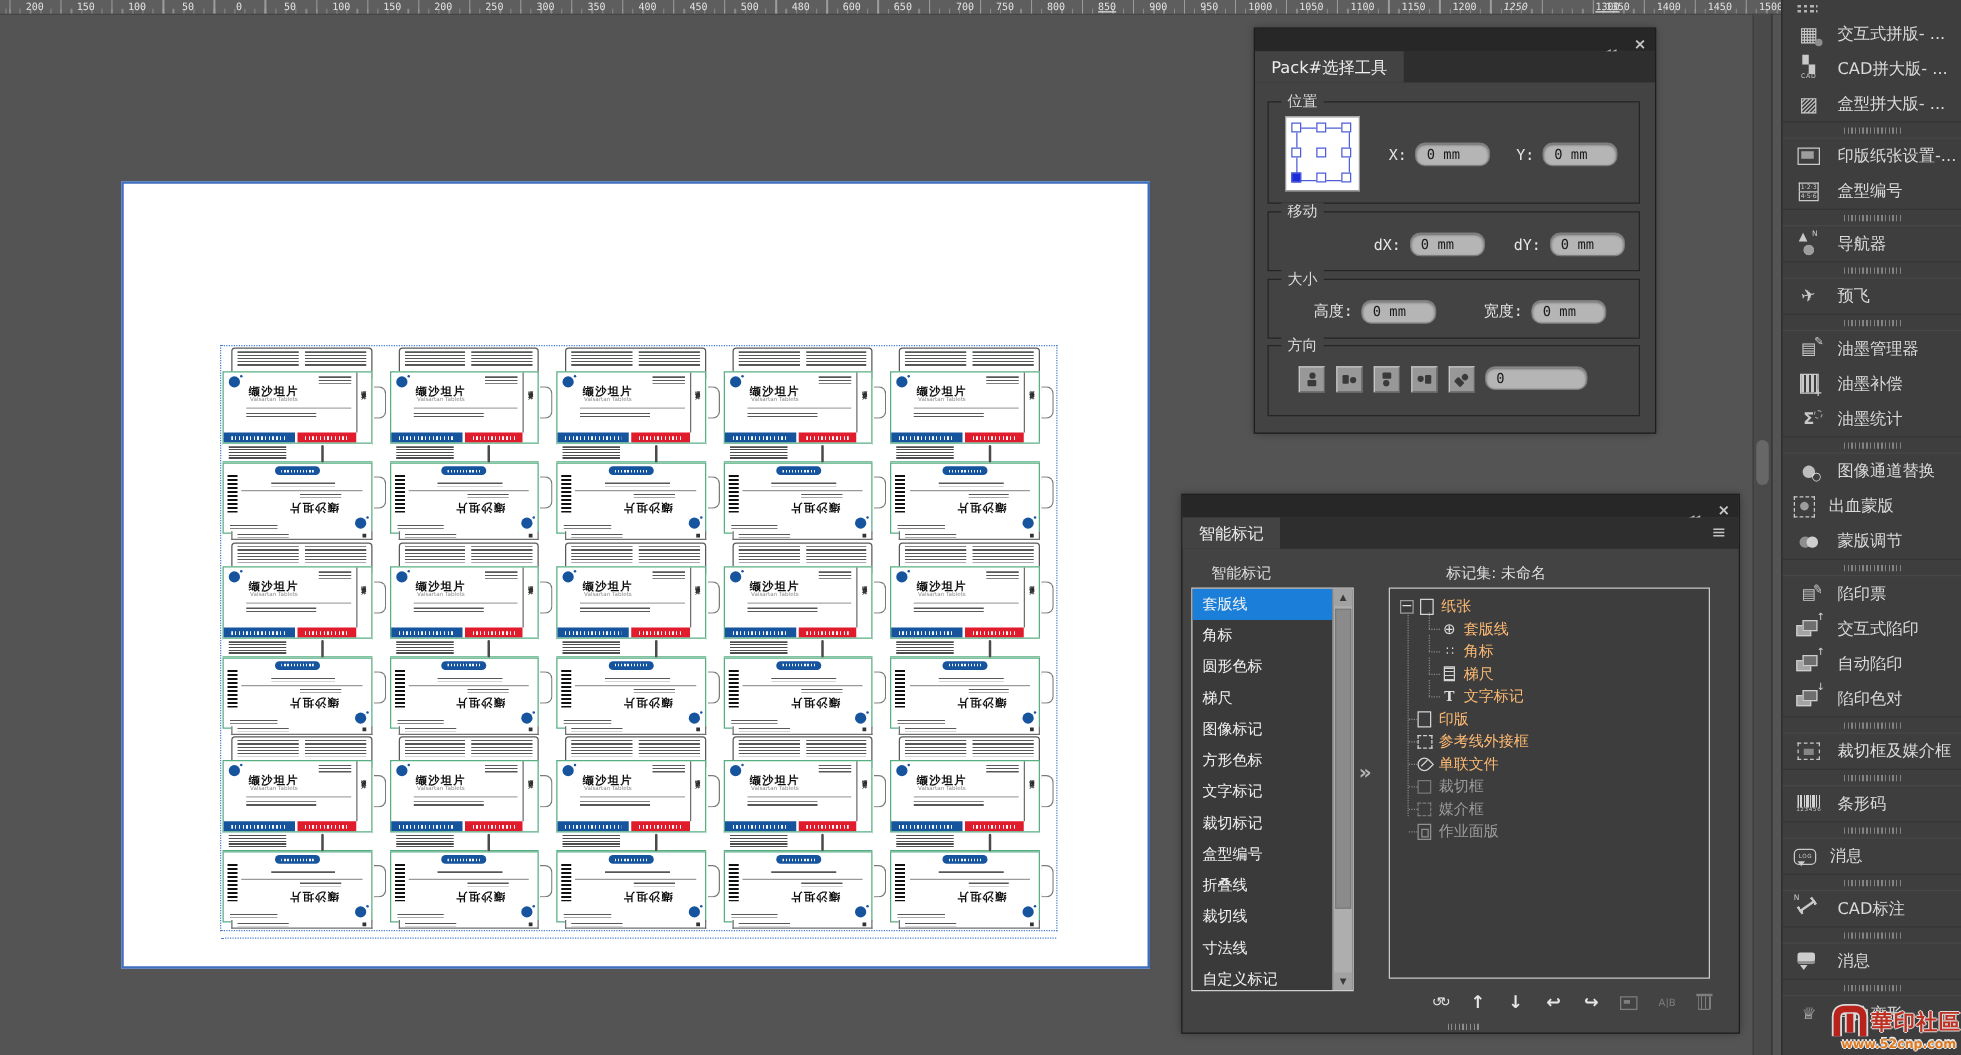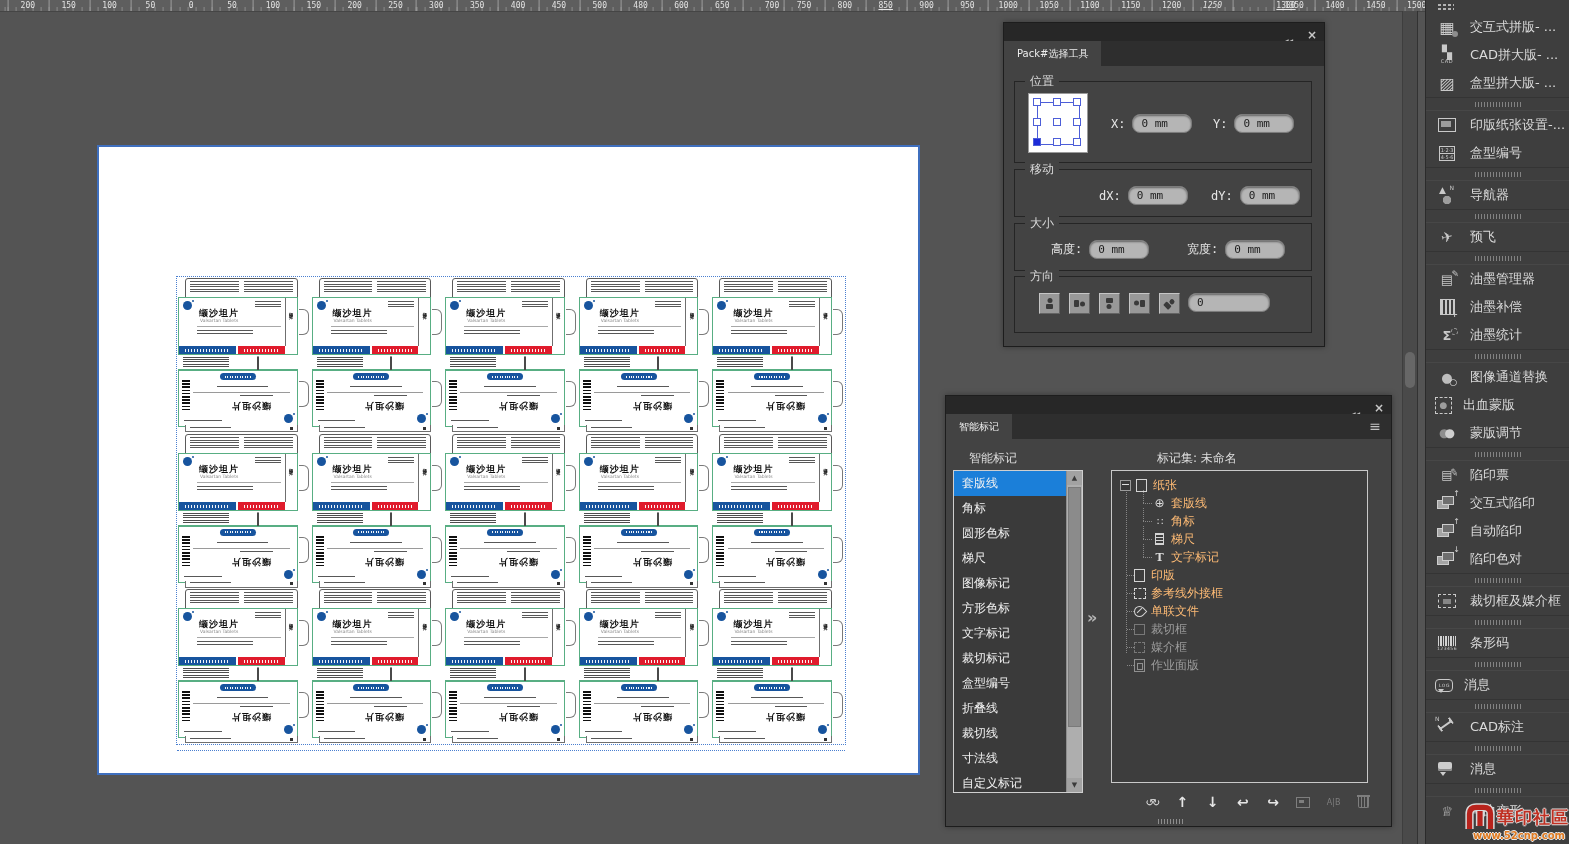--- a/index.html
+++ b/index.html
@@ -70,21 +70,21 @@
   .vthumb{position:absolute;left:2px;top:341px;width:10px;height:36px;background:#676767;border-radius:5px}
 
   
   .panel{position:absolute;background:#434343;border:1px solid #1d1d1d;box-shadow:0 0 6px rgba(0,0,0,.35)}
   .p-head{height:18px;background:#272727;position:relative}
   .ic-collapse{position:absolute;right:26px;top:5px;width:14px;height:8px;cursor:pointer}
   .ic-collapse::before{content:"◀◀";font-size:6px;color:#bcbcbc;letter-spacing:0}
   .ic-close{position:absolute;right:7px;top:1px;cursor:pointer}
   .ic-close::before{content:"×";font-size:12px;color:#c8c8c8;font-weight:bold}
   .p-tabs{height:25px;background:#2e2e2e;position:relative;display:flex;align-items:stretch}
-  .p-tab{padding:0 13px;background:#434343;color:#ededed;font-size:10px;display:flex;align-items:center}
+  .p-tab{padding:0 13px;background:#434343;color:#ededed;font-size:13px;display:flex;align-items:center}
   .ic-menu{position:absolute;right:10px;top:4px;color:#c2c2c2;font-size:14px}
   .ic-menu::before{content:"≡"}
 
   
   .pack{left:1003px;top:22px;width:320px;height:323px}
   .group{position:absolute;border:1px solid #252525}
   .g-label{position:absolute;top:-8px;left:10px;background:#434343;padding:0 5px;color:#dadada;font-size:12px;line-height:14px}
   .g-pos{left:10px;top:58px;width:296px;height:80px}
   .anchor{position:absolute;left:13px;top:11px;width:58px;height:58px;background:#fff;border:1px solid #9a9a9a}
   .anchor::before{content:"";position:absolute;left:8px;top:8px;width:41px;height:41px;border:1px solid #4d5ed8}

